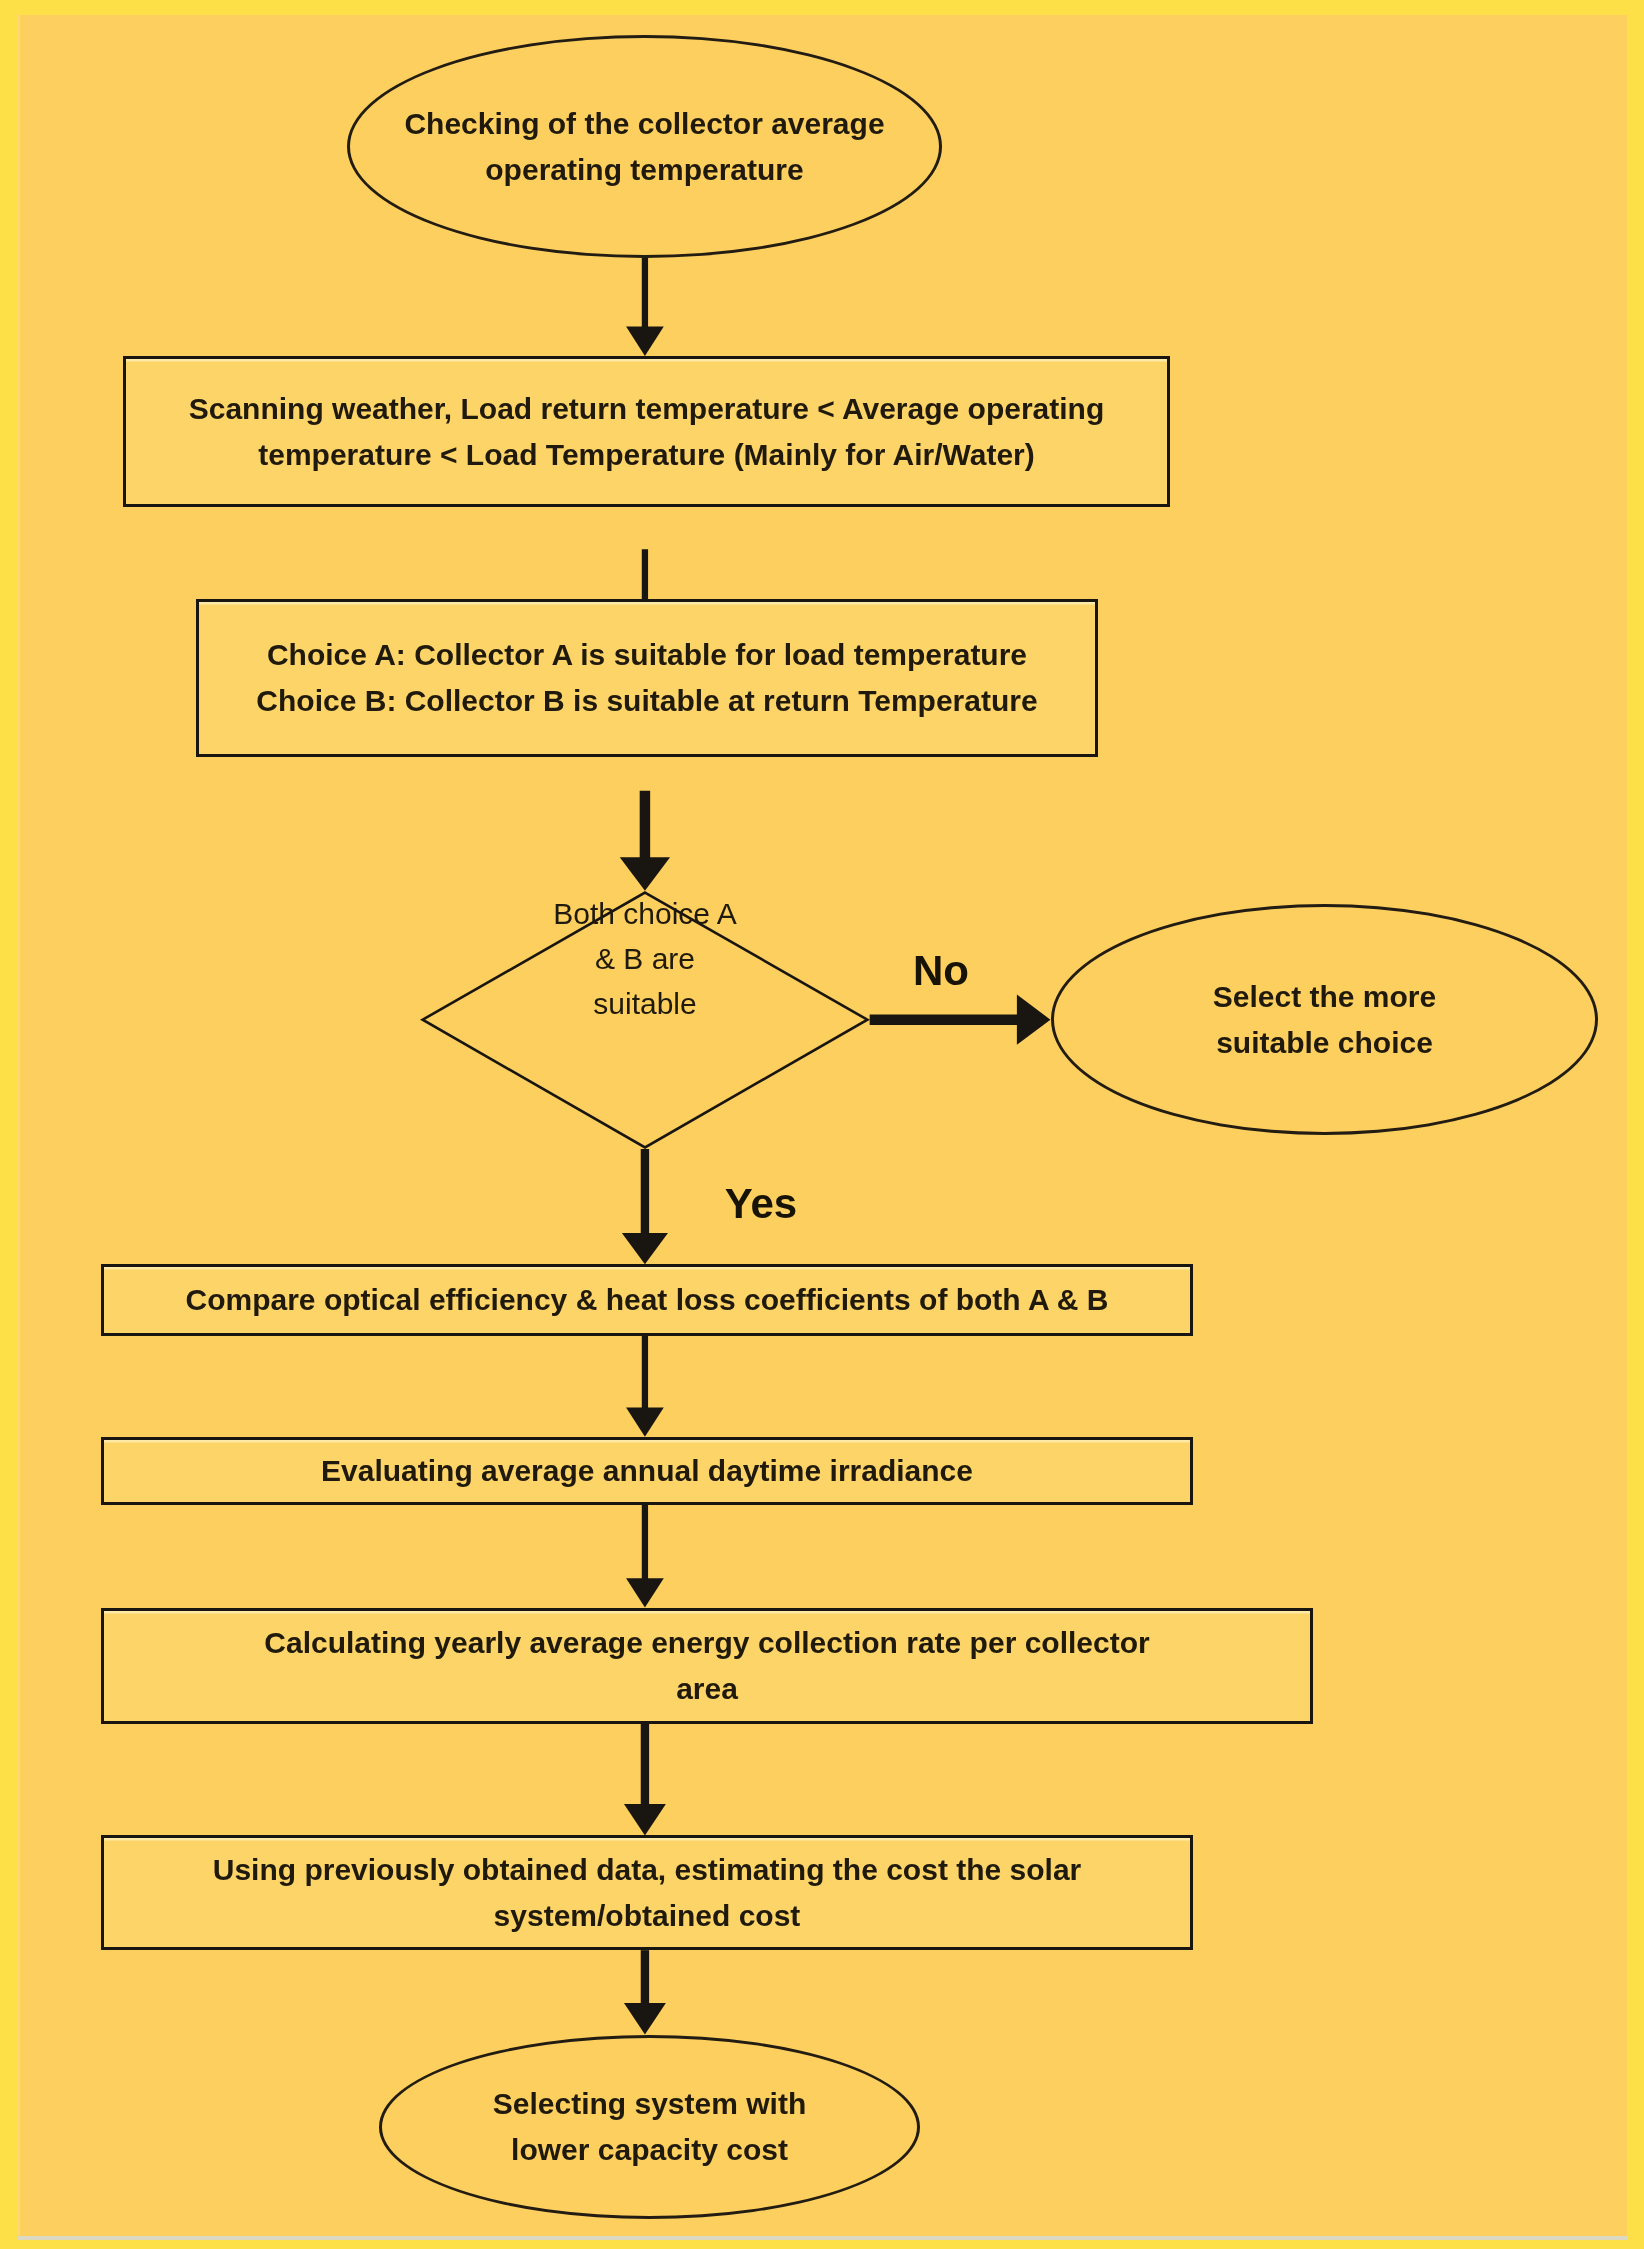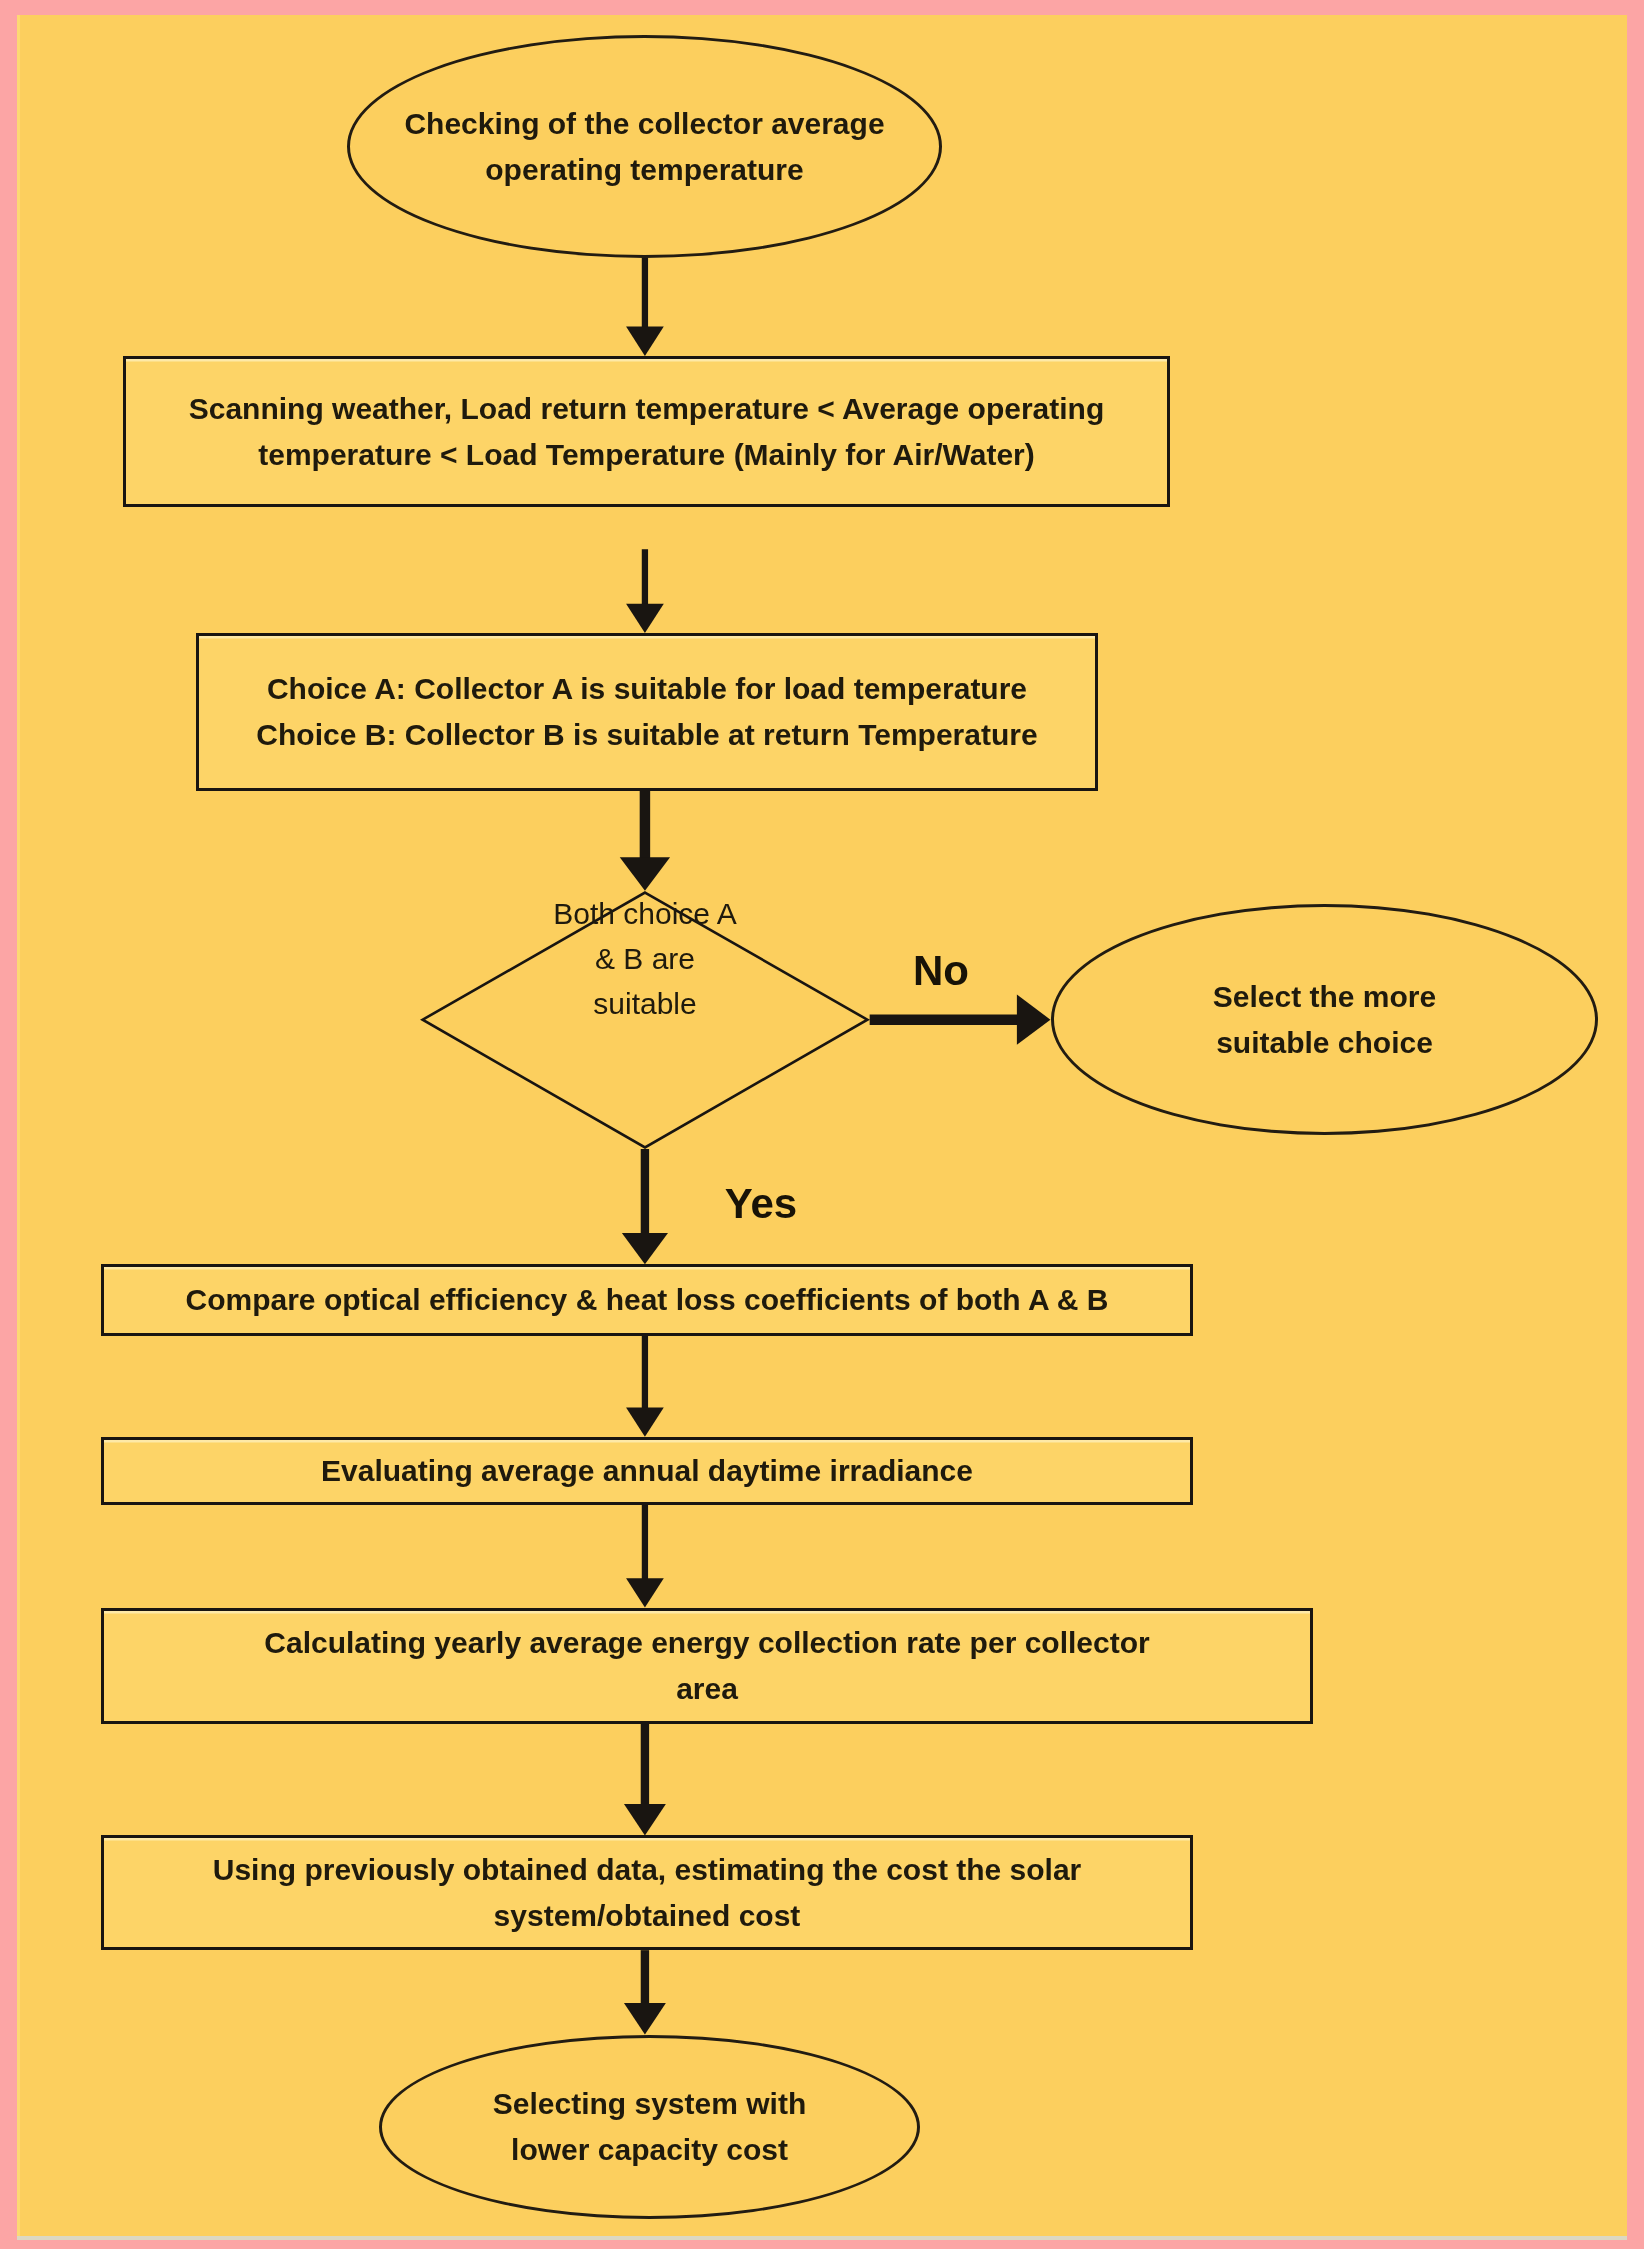--- a/index.html
+++ b/index.html
@@ -7,21 +7,21 @@
     padding: 0;
     width: 1644px;
     height: 2250px;
     background: #ffffff;
     font-family: "Liberation Sans", sans-serif;
   }
   .page {
     position: relative;
     width: 1644px;
     height: 2250px;
-    background: #fca5a5;
+    background: #fde047;
     overflow: hidden;
   }
   .canvas {
     position: absolute;
     left: 17.3px;
     top: 14.7px;
     width: 1610px;
     height: 2221px;
     background: #fccf5e;
     border-bottom: 4.2px solid #dcd8c2;
@@ -135,21 +135,21 @@
   <div class="node terminator" style="left:347px; top:35px; width:595px; height:223px; padding:0 47px;">
     <div class="node-label">Checking of the collector average
 operating temperature</div>
   </div>
 
   <div class="node process" style="left:123px; top:356px; width:1047px; height:151px; padding:0 15.7px;">
     <div class="node-label">Scanning weather, Load return temperature &lt; Average operating
 temperature &lt; Load Temperature (Mainly for Air/Water)</div>
   </div>
 
-  <div class="node process" style="left:196px; top:633px; width:902px; height:158px; padding:0 15.7px;">
+  <div class="node process" style="left:196px; top:599px; width:902px; height:158px; padding:0 15.7px;">
     <div class="node-label">Choice A: Collector A is suitable for load temperature
 Choice B: Collector B is suitable at return Temperature</div>
   </div>
 
   <div class="decision-wrap" style="left:420px; top:891px; width:450px; height:258px;">
     <svg class="diamond-svg" width="450" height="258" viewBox="0 0 858 493">
       <polygon points="429,3 854,246 429,490 4,246" fill="none" stroke="#191511" stroke-width="5"></polygon>
     </svg>
     <div class="decision-text" style="left:0; top:0; width:450px; height:258px;">
       <div class="node-label">Both choice A

